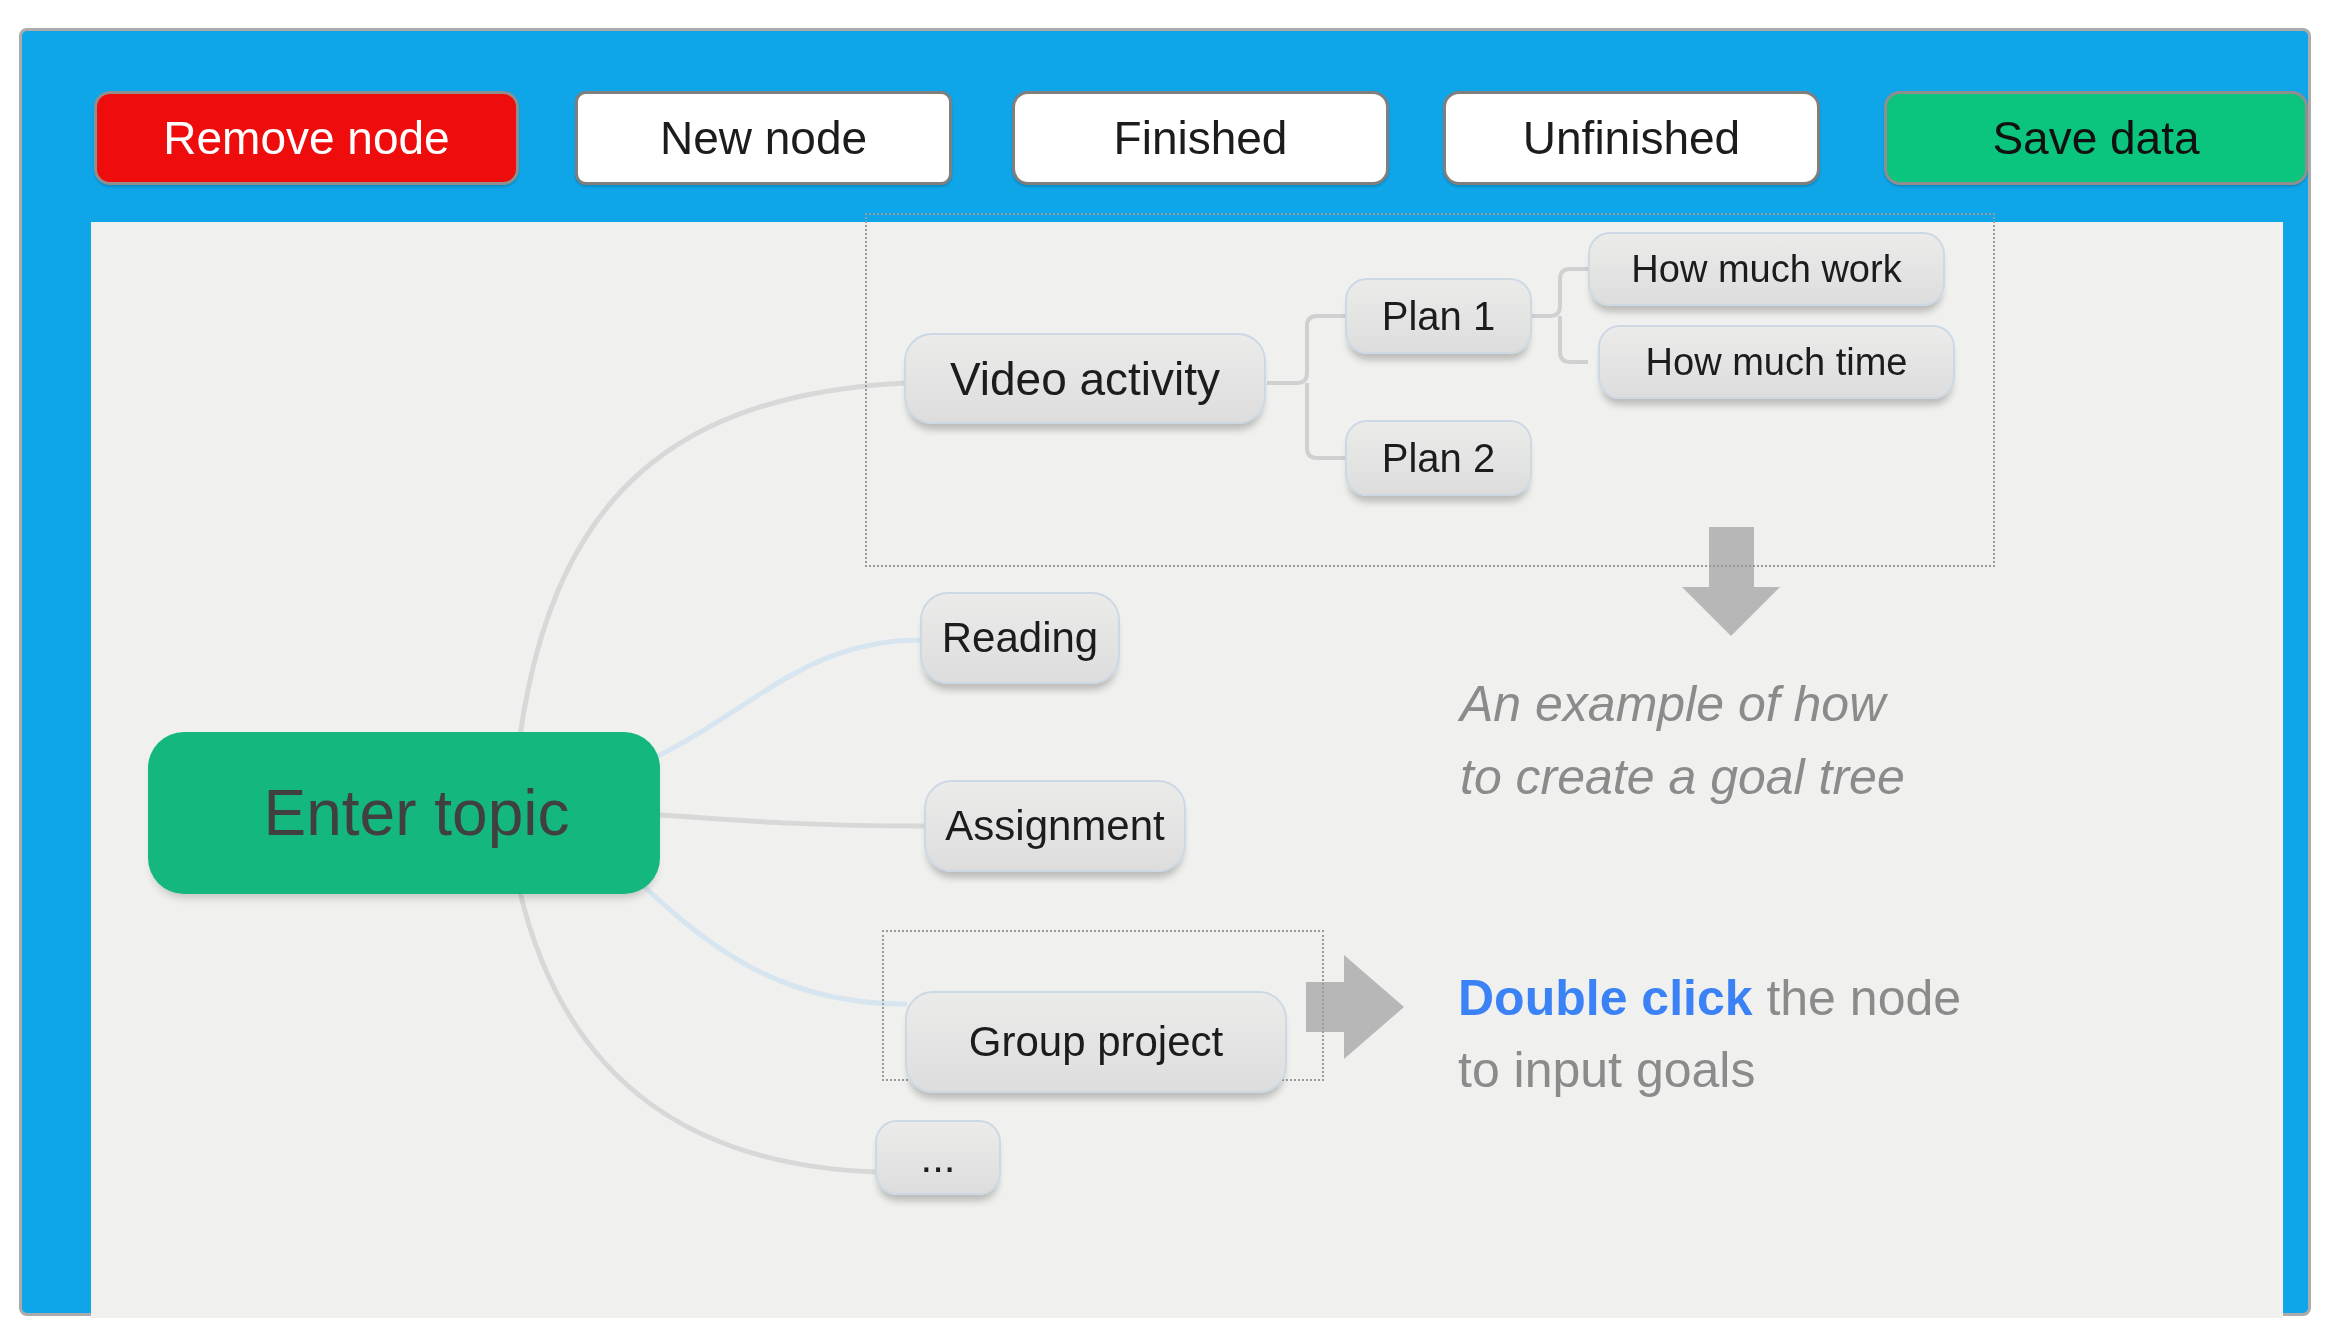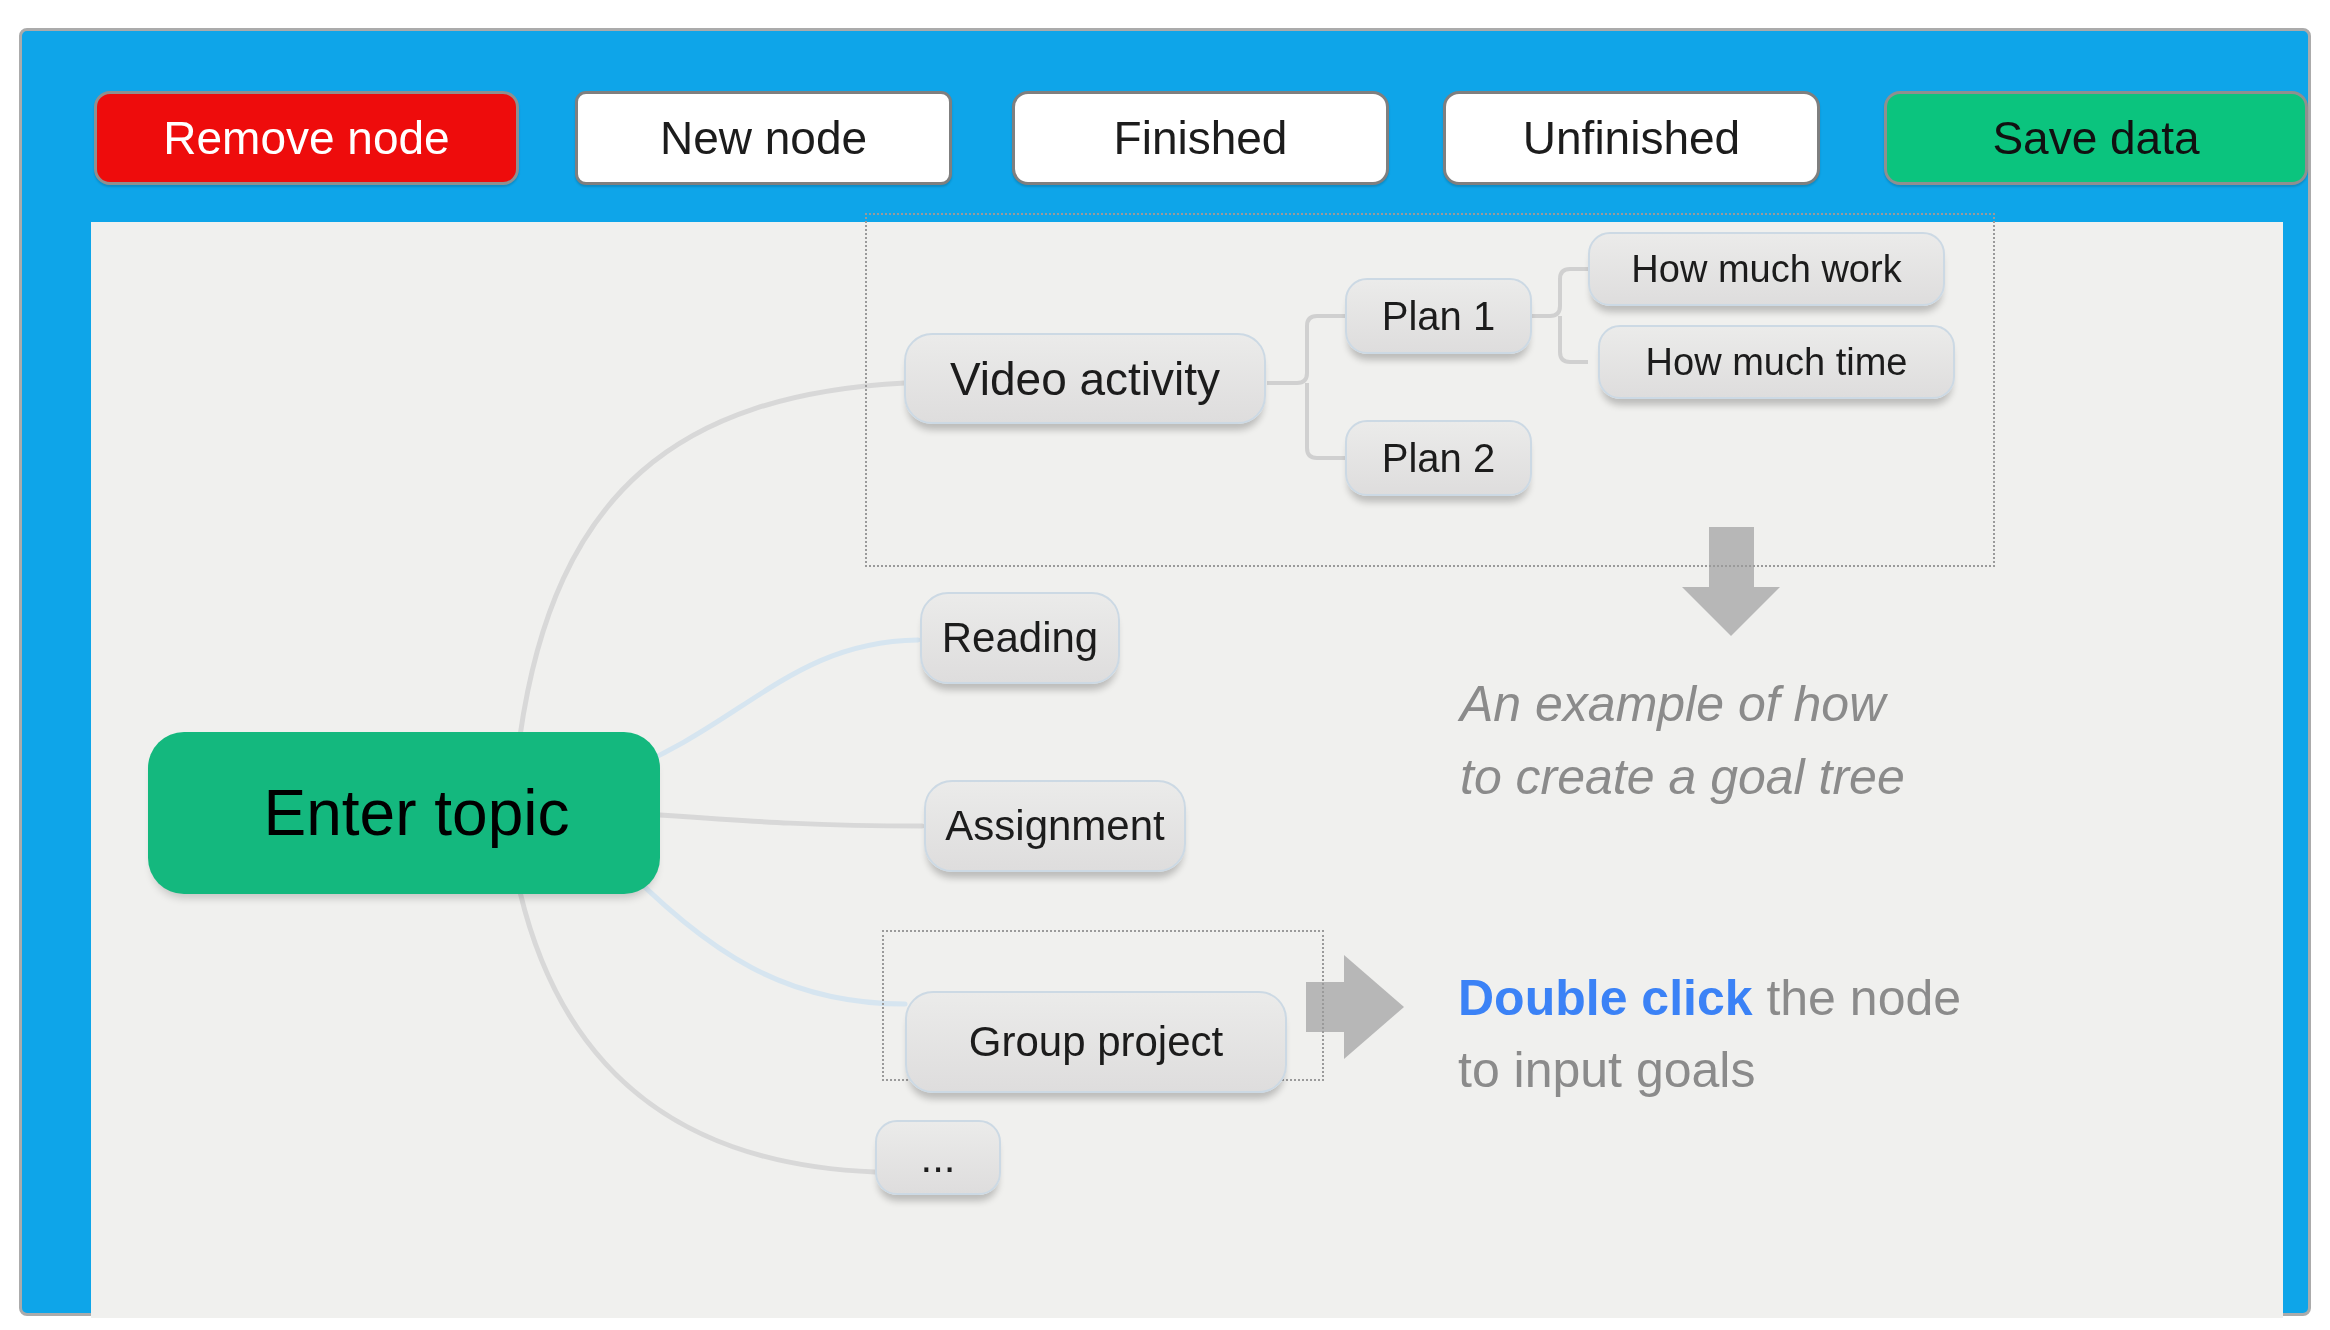--- a/index.html
+++ b/index.html
@@ -52,21 +52,21 @@
     position:absolute;display:flex;align-items:center;justify-content:center;
     background:linear-gradient(180deg,#ebebea 0%,#dedddd 100%);
     border:2px solid var(--c-node-border);
     border-radius:28px;color:var(--c-text);
     box-shadow:0 9px 7px -3px rgba(0,0,0,0.22);
     cursor:pointer;white-space:nowrap;
   }
   .node.root{
     left:148px;top:732px;width:512px;height:162px;
     background:var(--c-root-green);border:none;border-radius:36px;
-    color:#000000;font-size:64px;
+    color:#404040;font-size:64px;
     box-shadow:0 8px 8px -4px rgba(0,0,0,0.18);
     padding-left:25px;
   }
   #node-video{left:904px;top:333px;width:362px;height:91px;font-size:46px;}
   #node-plan1{left:1345px;top:278px;width:187px;height:76px;font-size:40px;border-radius:22px;}
   #node-plan2{left:1345px;top:420px;width:187px;height:76px;font-size:40px;border-radius:22px;}
   #node-work{left:1588px;top:232px;width:357px;height:74px;font-size:38px;border-radius:22px;}
   #node-time{left:1588px;top:325px;width:357px;height:74px;font-size:38px;border-radius:22px;margin-left:10px;}
   #node-reading{left:920px;top:592px;width:200px;height:92px;font-size:42px;}
   #node-assignment{left:924px;top:780px;width:262px;height:92px;font-size:42px;}

